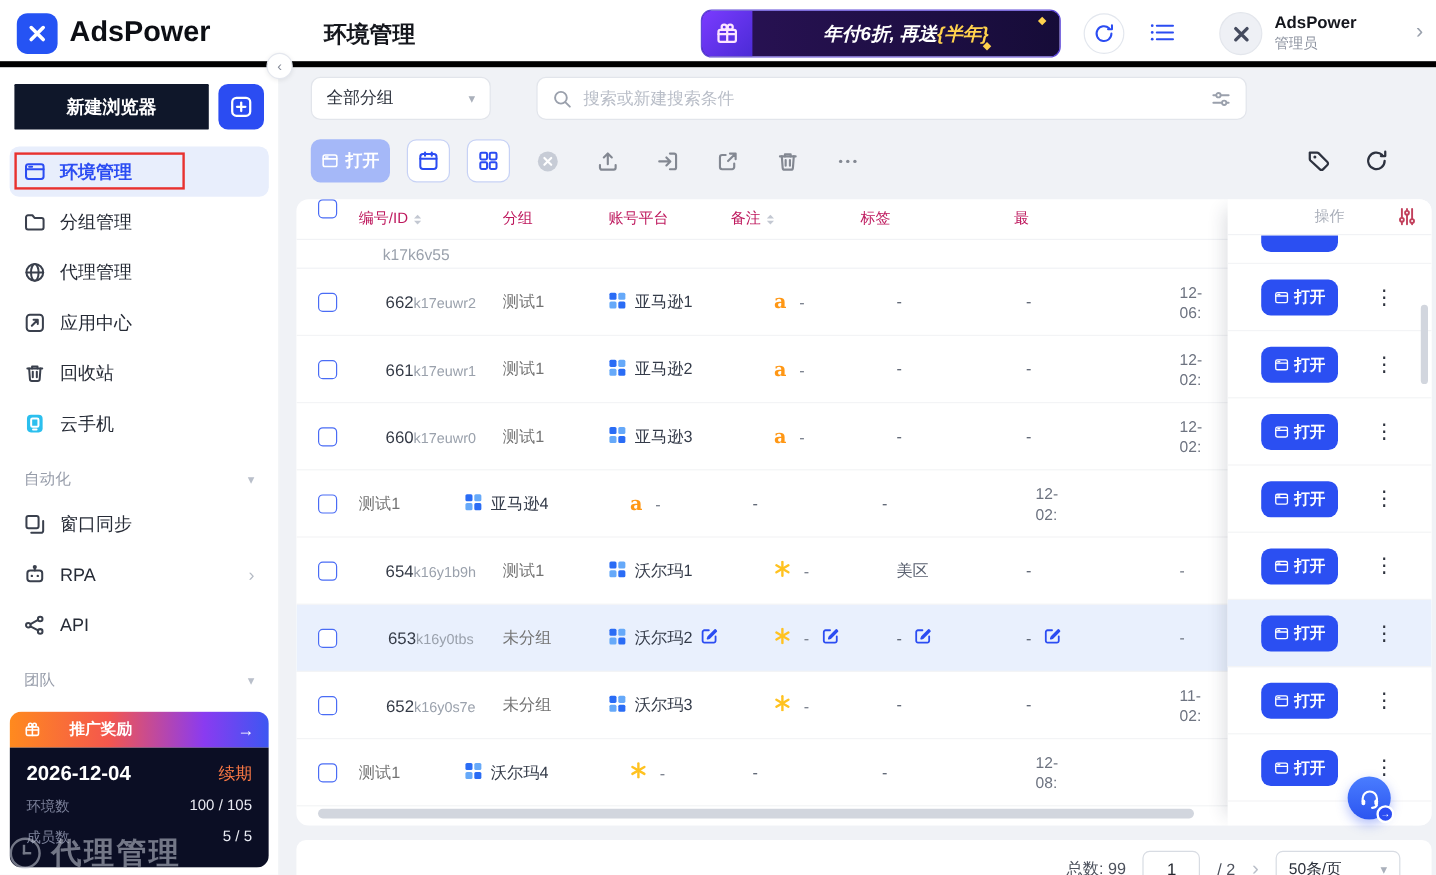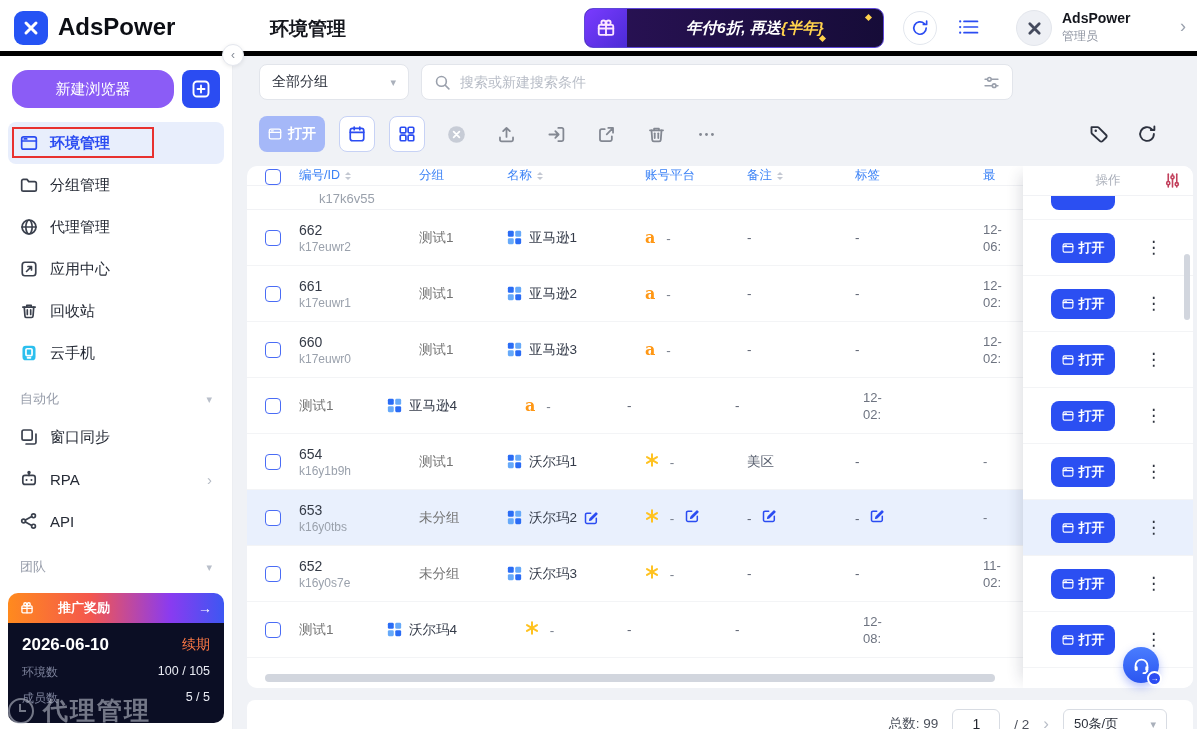--- a/index.html
+++ b/index.html
@@ -27,21 +27,21 @@
 .avatar{position:absolute;left:1016px;top:10px;width:36px;height:36px;border-radius:50%;background:#eef0f5;border:1px solid #e3e6ec;color:#454b5e;display:flex;align-items:center;justify-content:center}
 .avatar svg{width:15px;height:15px}
 .uname{position:absolute;left:1062px;top:10px;font-size:14px;font-weight:bold;color:#14161d}
 .urole{position:absolute;left:1062px;top:28px;font-size:12px;color:#8d93a0}
 .chev-r{position:absolute;left:1180px;top:16px;font-size:18px;color:#9aa1ad;cursor:pointer}
 .collapse-btn{position:absolute;left:222px;top:44px;width:22px;height:22px;border-radius:50%;background:#fff;border:1px solid #e4e7ee;box-shadow:0 1px 4px rgba(0,0,0,.08);color:#858b97;z-index:45;font-size:12px;line-height:19px;text-align:center;cursor:pointer}
 
 
 .sidebar{position:absolute;left:0;top:56px;width:233px;height:673px;background:#fff;border-right:1px solid #eceef2;z-index:30}
 .nb-row{display:flex;gap:8px;padding:14px 12px 0}
-.nb-btn{flex:1;height:38px;border:none;border-radius:16px;background:#8b5cf6;color:#fff;font-size:15px;font-weight:normal;cursor:pointer}
+.nb-btn{flex:1;height:38px;border:none;border-radius:1px;background:#0f172a;color:#fff;font-size:15px;font-weight:bold;cursor:pointer}
 .nb-add{width:38px;height:38px;border:none;border-radius:8px;background:#2b4cf2;color:#fff;cursor:pointer;display:flex;align-items:center;justify-content:center}
 .nb-add .ic{width:20px;height:20px}
 #sidebar-menu{margin-top:14px}
 .side-item{position:relative;display:flex;align-items:center;height:42px;margin:0 8px;padding-left:12px;border-radius:8px;cursor:pointer;color:#262b36}
 .side-item .side-ic{width:18px;height:18px;color:#3a404d;margin-right:12px;flex:none}
 .side-label{font-size:15px}
 .side-item.active{background:#e8eefc;color:#2b4cf2;font-weight:bold}
 .side-item.active .side-ic{color:#2b4cf2}
 .annotation-box{position:absolute;left:4px;top:5px;width:142px;height:31px;border:2px solid #e8312f;pointer-events:none}
 .side-section{display:flex;align-items:center;height:34px;margin-top:8px;padding:0 20px;color:#979daa;font-size:13px;cursor:pointer}
@@ -59,60 +59,60 @@
 .sc-l{color:#7b8099;font-size:12px}
 .sc-v{margin-left:auto;color:#e9ebf3;font-size:12.5px}
 .watermark{position:absolute;left:8px;bottom:2px;display:flex;align-items:center;gap:9px;z-index:36;opacity:.55;color:#c9cdd8;pointer-events:none}
 .wm-logo{width:26px;height:26px;border:2.5px solid #c9cdd8;border-radius:50%;position:relative;flex:none}
 .wm-logo:before{content:"";position:absolute;left:9px;top:4px;width:2px;height:8px;background:#c9cdd8}
 .wm-logo:after{content:"";position:absolute;left:9px;top:10px;width:7px;height:2px;background:#c9cdd8}
 .wm-text{font-size:25px;font-weight:bold;letter-spacing:2px;white-space:nowrap}
 
 
 .main{position:absolute;left:233px;top:56px;right:0;bottom:0;padding:8px 4px 0 14px}
-.filter-row{display:flex;gap:12px;margin-left:12px}
+.filter-row{display:flex;gap:38px;margin-left:12px}
 .group-select{width:150px;height:36px;background:#fff;border:1px solid #e2e5eb;border-radius:8px;display:flex;align-items:center;padding:0 12px;font-size:14px;color:#2a2f3a;cursor:pointer}
 .chev{margin-left:auto;color:#aab0bb;font-size:11px}
 .search-box{width:592px;height:36px;background:#fff;border:1px solid #e2e5eb;border-radius:8px;display:flex;align-items:center;padding:0 12px;gap:9px}
 .search-box .ic{width:17px;height:17px;color:#9aa0ac;flex:none;cursor:pointer}
 .search-box input{flex:1;border:none;outline:none;font-size:14px;color:#333;background:transparent}
 .search-box input::placeholder{color:#b8bdc7}
 .toolbar{display:flex;align-items:center;margin:16px 18px 0 12px}
 .open-btn-dis{width:66px;height:36px;border:none;border-radius:8px;background:#a5b8f8;color:#fff;font-size:14px;font-weight:bold;display:flex;align-items:center;justify-content:center;gap:6px;cursor:pointer}
 .open-btn-dis .ic{width:14px;height:14px}
 #toolbar-bordered{display:flex;gap:14px;margin-left:14px}
 .tbtn{width:36px;height:36px;border:1px solid #c7d2f5;border-radius:8px;background:#fff;color:#2b4cf2;display:flex;align-items:center;justify-content:center;cursor:pointer}
 .tbtn .ic{width:18px;height:18px}
 #toolbar-plain{display:flex;gap:31px;margin-left:22px;align-items:center}
 .ticon{width:19px;height:19px;color:#838892;cursor:pointer}
 .tb-right{margin-left:auto;display:flex;gap:28px;margin-right:18px;color:#2d323f}
 .tb-right .ticon{color:#2d323f;width:20px;height:20px}
 
 
 .table-panel{position:relative;margin-top:14px;background:#fff;border-radius:10px;height:522px;overflow:hidden}
-.thead{display:flex;align-items:flex-end;height:20px;padding-left:18px;color:#3b82f6;font-size:12.5px;border-bottom:1px solid #f1f2f5}
+.thead{display:flex;align-items:flex-start;height:34px;padding-left:18px;color:#be185d;font-size:12.5px;border-bottom:1px solid #f1f2f5}
 #header-cols{display:flex;height:100%;align-items:center}
 .hcell{display:flex;align-items:center;height:100%}
 .c-check{width:34px;display:flex;align-items:center;flex:none}
 .w-id{width:120px}.w-group{width:88px}.w-name{width:138px}.w-plat{width:102px}.w-note{width:108px}.w-tag{width:128px}.w-time{width:70px}
 .cb{width:16px;height:16px;border:1.5px solid #4a6cf5;border-radius:4px;background:#fff;cursor:pointer;flex:none}
 .sorter{display:inline-flex;flex-direction:column;margin-left:5px;cursor:pointer}
 .sorter i{width:0;height:0;border:3.5px solid transparent}
 .sorter .up{border-bottom-color:#c3c8d2;margin-bottom:1px}
 .sorter .dn{border-top-color:#c3c8d2;margin-top:1px}
 .partial-row{height:24px;border-bottom:1px solid #f1f2f5;padding-left:72px;overflow:hidden;display:flex;align-items:flex-end}
 .partial-row span{font-size:13px;color:#9aa1ac;line-height:20px;margin-top:-1px}
 .trow{display:flex;align-items:center;height:56px;padding-left:18px;border-bottom:1px solid #f3f4f6;cursor:pointer}
 .trow.highlight{background:#e9f0fd}
 .cell{font-size:13.5px;color:#3c424e;flex:none}
-.c-id{display:flex;flex-direction:column;justify-content:center}
+.c-id{display:flex;flex-direction:row;justify-content:center}
 .c-id .num{font-size:14px;color:#353b47}
 .c-id .rid{font-size:12px;color:#9aa1ac;margin-top:2px}
 .c-group{color:#737373}
-.c-name{display:flex;align-items:center}
+.c-name{display:flex;align-items:flex-start}
 .name-ic{width:15px;height:15px;margin-right:7px;flex:none}
 .c-name .nm{color:#343b49;white-space:nowrap;overflow:hidden}
 .plat-ic{font-weight:bold;margin-right:7px;display:inline-flex;align-items:center}
 .plat-ic.amazon{color:#ff9714;font-size:16px;font-family:"DejaVu Serif",serif}
 .plat-ic svg{width:13px;height:13px}
 .pv,.nval{color:#767d8a}
 .c-note .nval,.c-tag .nval{color:#5a6170}
 .c-time{display:flex;flex-direction:column;justify-content:center;font-size:13px;color:#6d7380;line-height:17px}
 .edit-ic{width:14px;height:14px;color:#2b4cf2;margin-left:7px;cursor:pointer;flex:none}
 .hscroll{position:absolute;left:18px;bottom:6px;width:calc(100% - 216px);height:8px;border-radius:4px;background:#d2d6de;cursor:pointer}
@@ -326,21 +326,21 @@
             <line x1="8" y1="5.5" x2="8" y2="13.5"></line>
             <circle cx="6" cy="3.7" r="1.7"></circle>
             <circle cx="10" cy="3.7" r="1.7"></circle>
           </svg>
         </span>
       <span>推广奖励</span>
       <span class="arrow">→</span>
     </div>
     <div class="sub-card">
       <div class="sc-row1">
-        <span class="sc-date">2026-06-10</span>
+        <span class="sc-date">2026-12-04</span>
         <a class="sc-renew">续期</a>
       </div>
       <div class="sc-row">
         <span class="sc-l">环境数</span>
         <span class="sc-v">100 / 105</span>
       </div>
       <div class="sc-row">
         <span class="sc-l">成员数</span>
         <span class="sc-v">5 / 5</span>
       </div>
@@ -477,27 +477,20 @@
           <div class="hcell w-id">
             <span>编号/ID</span>
             <span class="sorter">
               <i class="up"></i>
               <i class="dn"></i>
             </span>
           </div>
           <div class="hcell w-group">
             <span>分组</span>
           </div>
-          <div class="hcell w-name">
-            <span>名称</span>
-            <span class="sorter">
-              <i class="up"></i>
-              <i class="dn"></i>
-            </span>
-          </div>
           <div class="hcell w-plat">
             <span>账号平台</span>
           </div>
           <div class="hcell w-note">
             <span>备注</span>
             <span class="sorter">
               <i class="up"></i>
               <i class="dn"></i>
             </span>
           </div>

